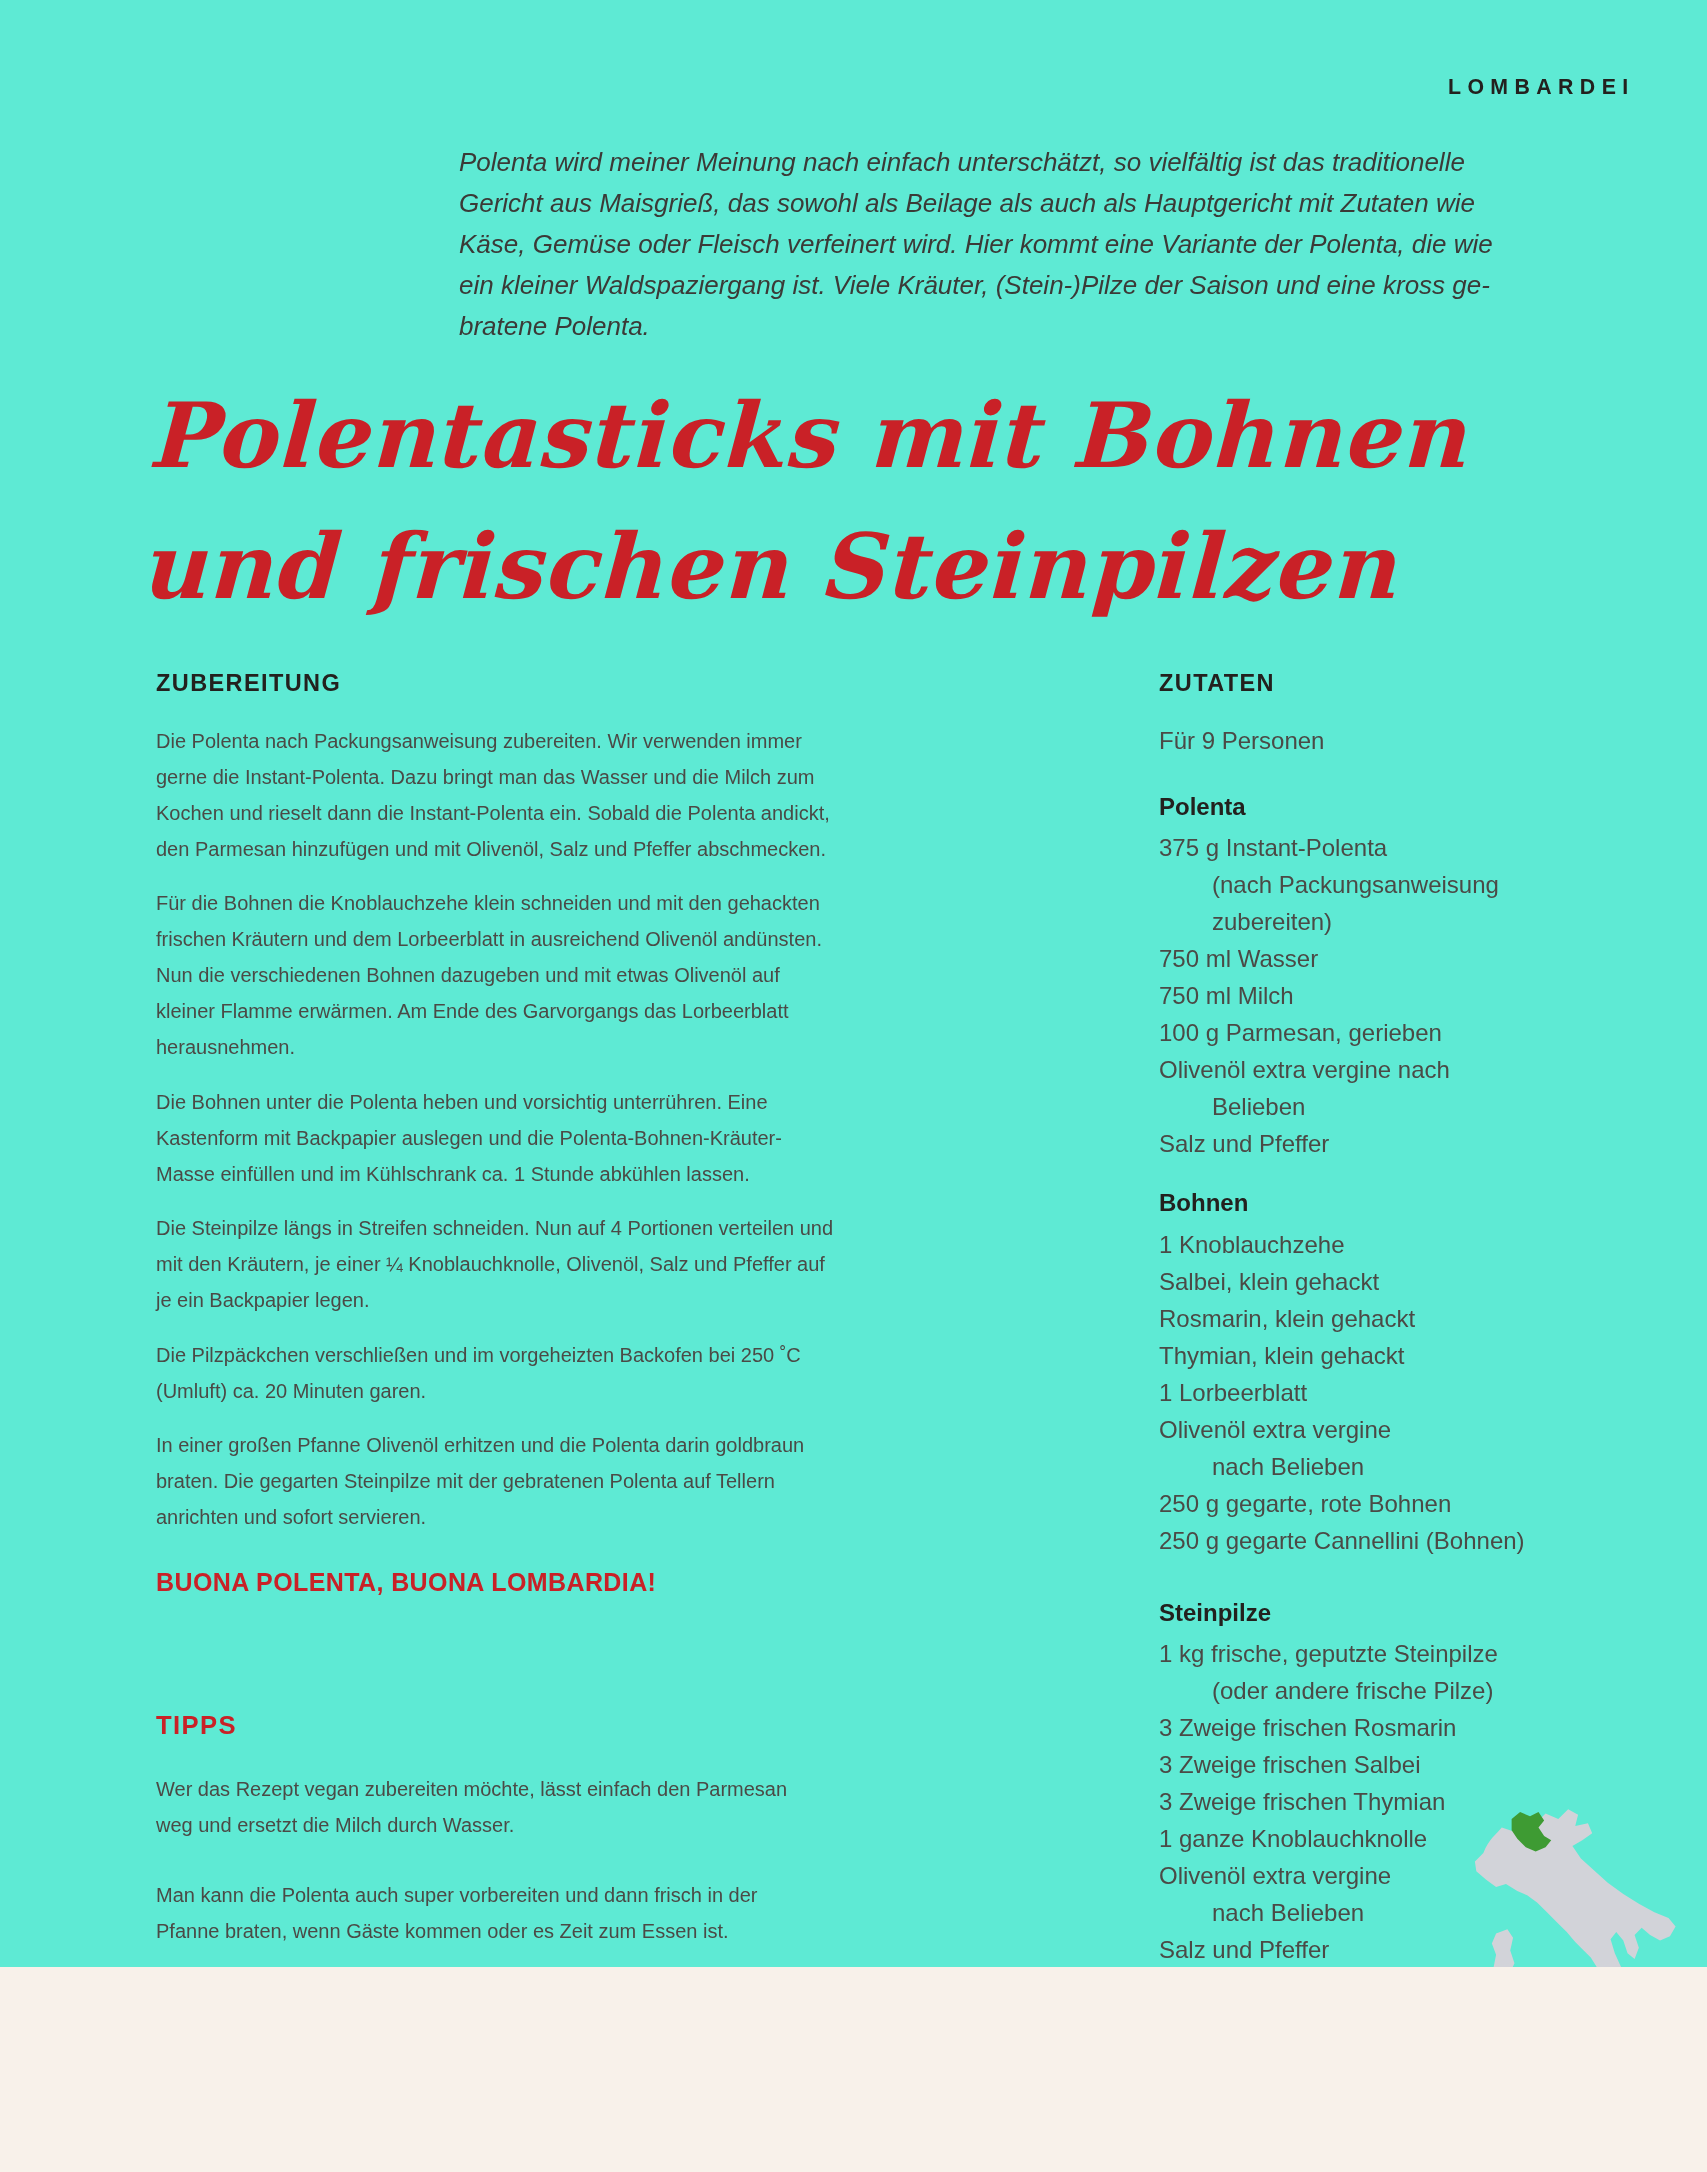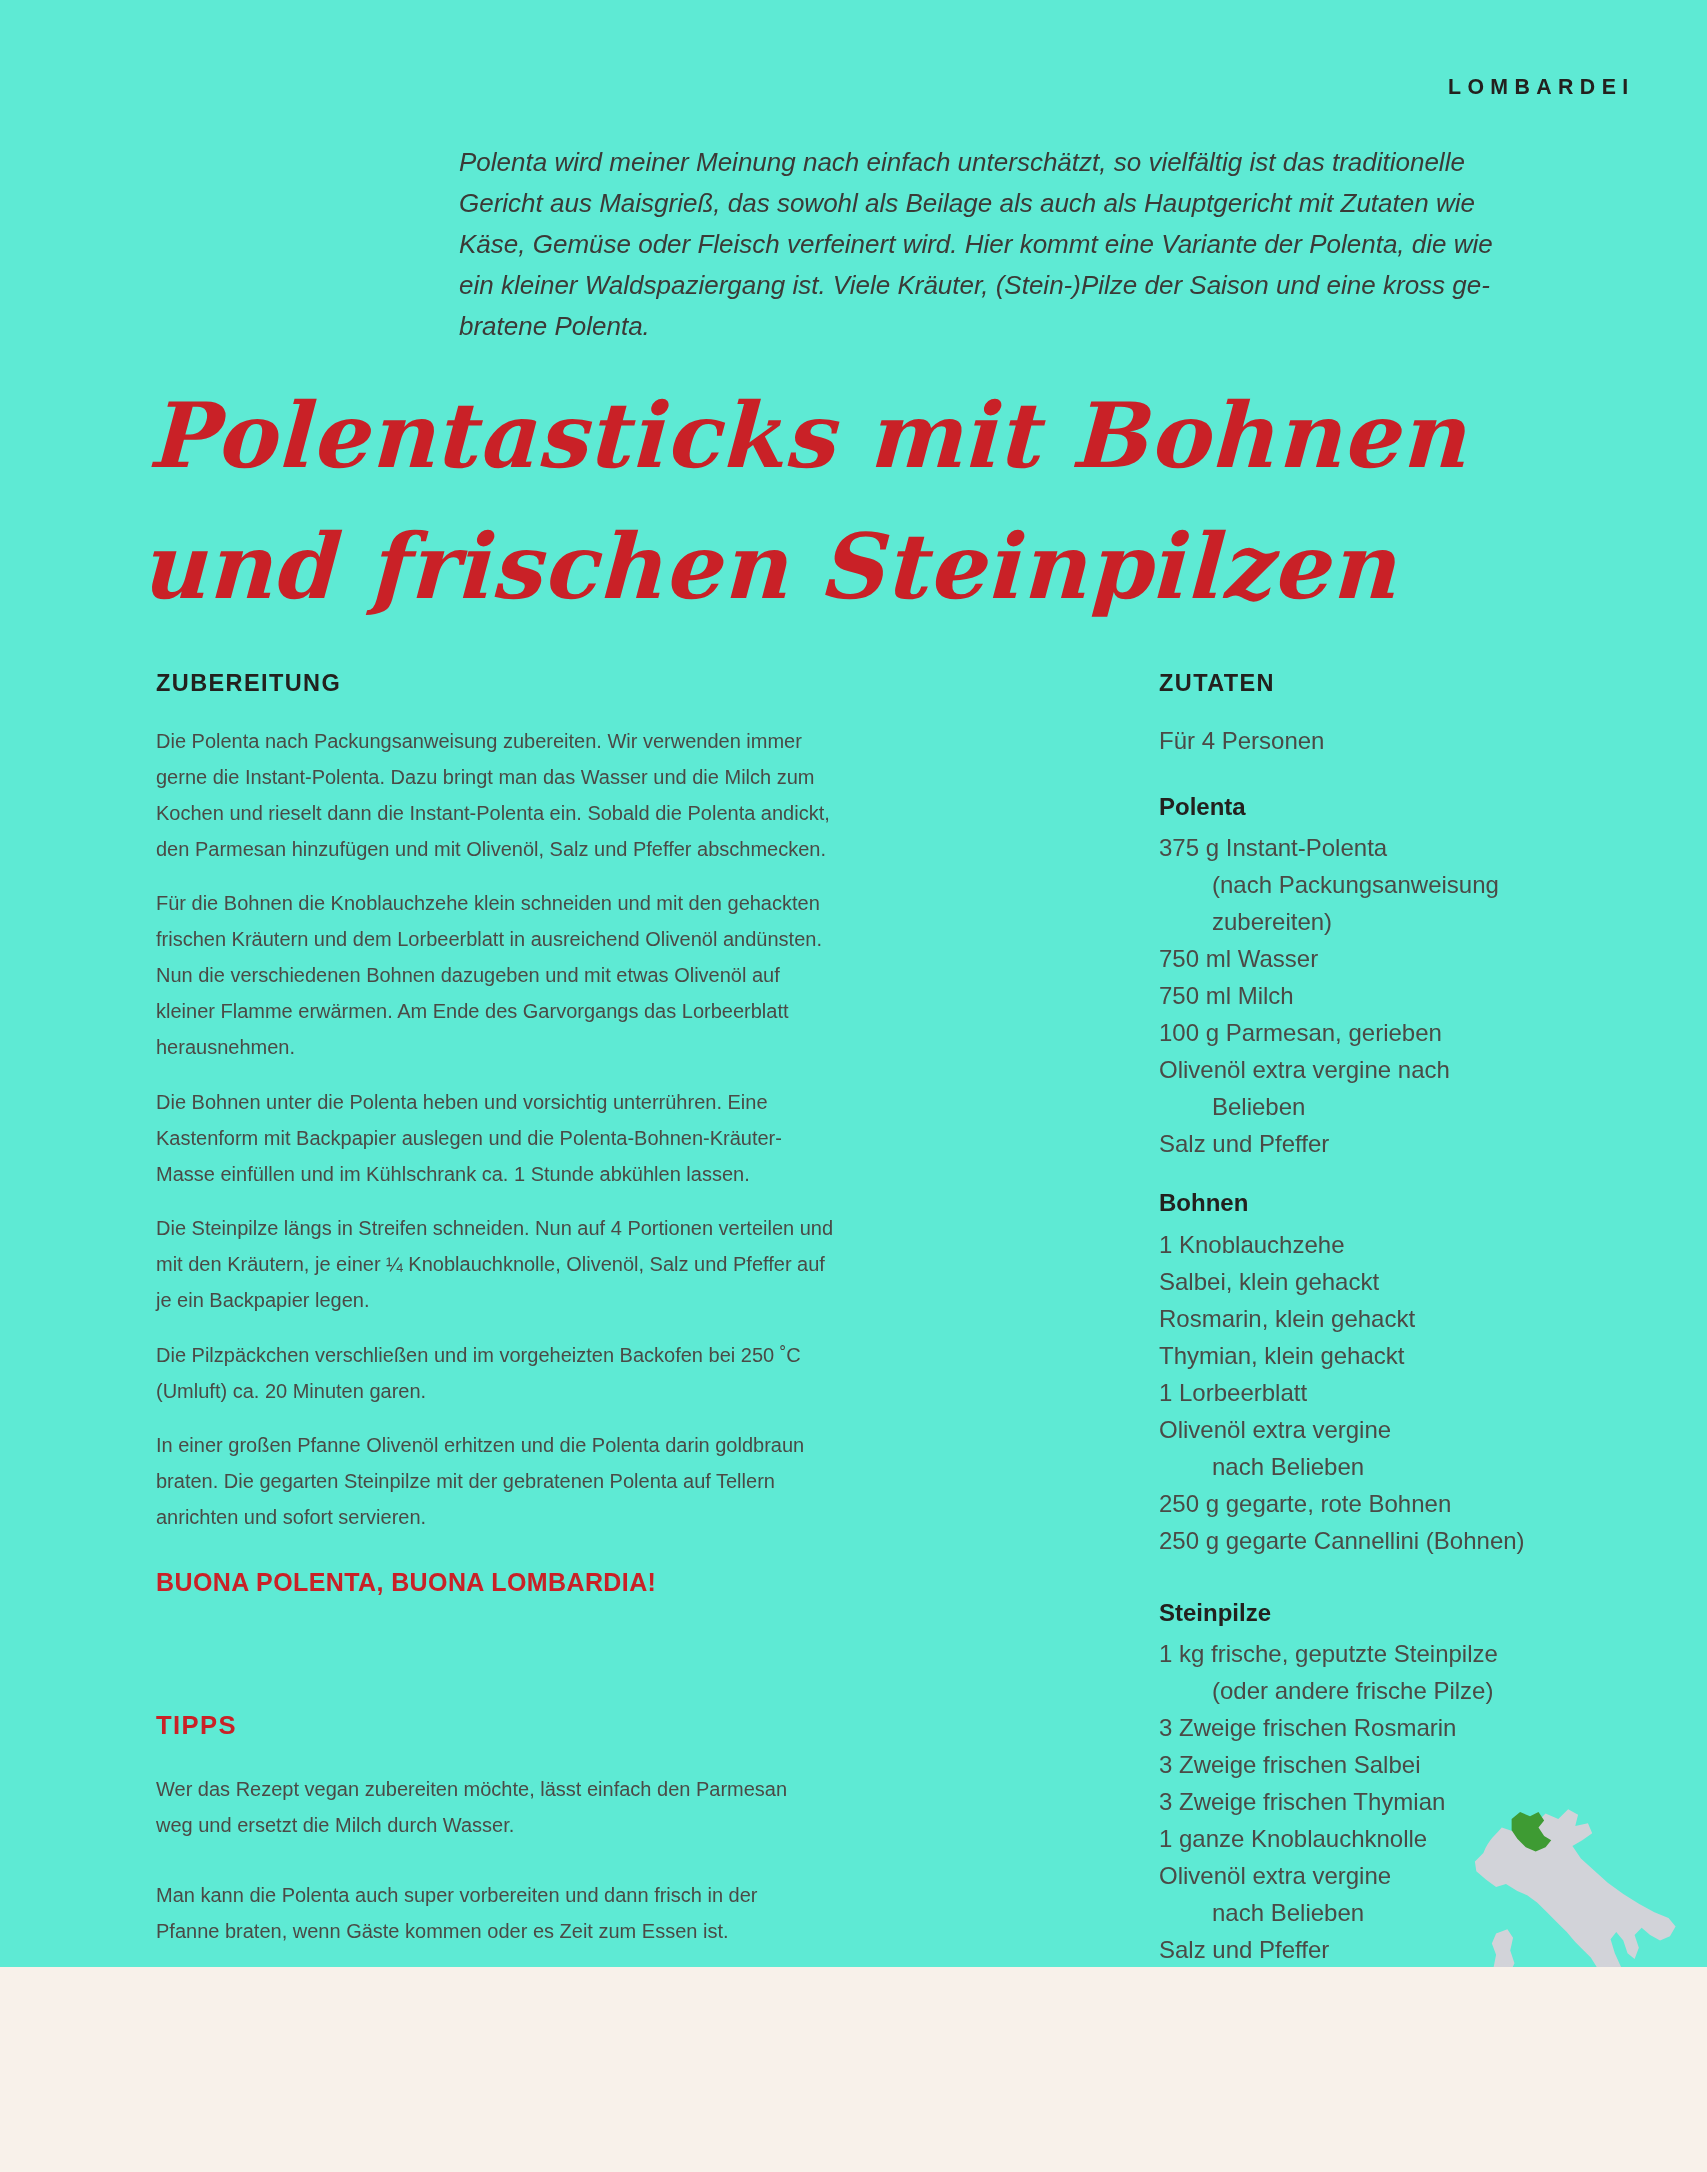--- a/index.html
+++ b/index.html
@@ -121,21 +121,21 @@
 
     <h2 class="tips-h">TIPPS</h2>
     <p class="tip">Wer das Rezept vegan zubereiten möchte, lässt einfach den Parmesan
 weg und ersetzt die Milch durch Wasser.</p>
     <p class="tip">Man kann die Polenta auch super vorbereiten und dann frisch in der
 Pfanne braten, wenn Gäste kommen oder es Zeit zum Essen ist.</p>
   </div>
 
   <div class="ingredients">
     <h2>ZUTATEN</h2>
-    <div class="servings">Für 4 Personen</div>
+    <div class="servings">Für 9 Personen</div>
 
     <div class="group g0">
       <div class="group-title">Polenta</div>
       <div class="group-items">
           <div class="ing-line">375 g Instant-Polenta</div>
           <div class="ing-line indent">(nach Packungsanweisung</div>
           <div class="ing-line indent">zubereiten)</div>
           <div class="ing-line">750 ml Wasser</div>
           <div class="ing-line">750 ml Milch</div>
           <div class="ing-line">100 g Parmesan, gerieben</div>

